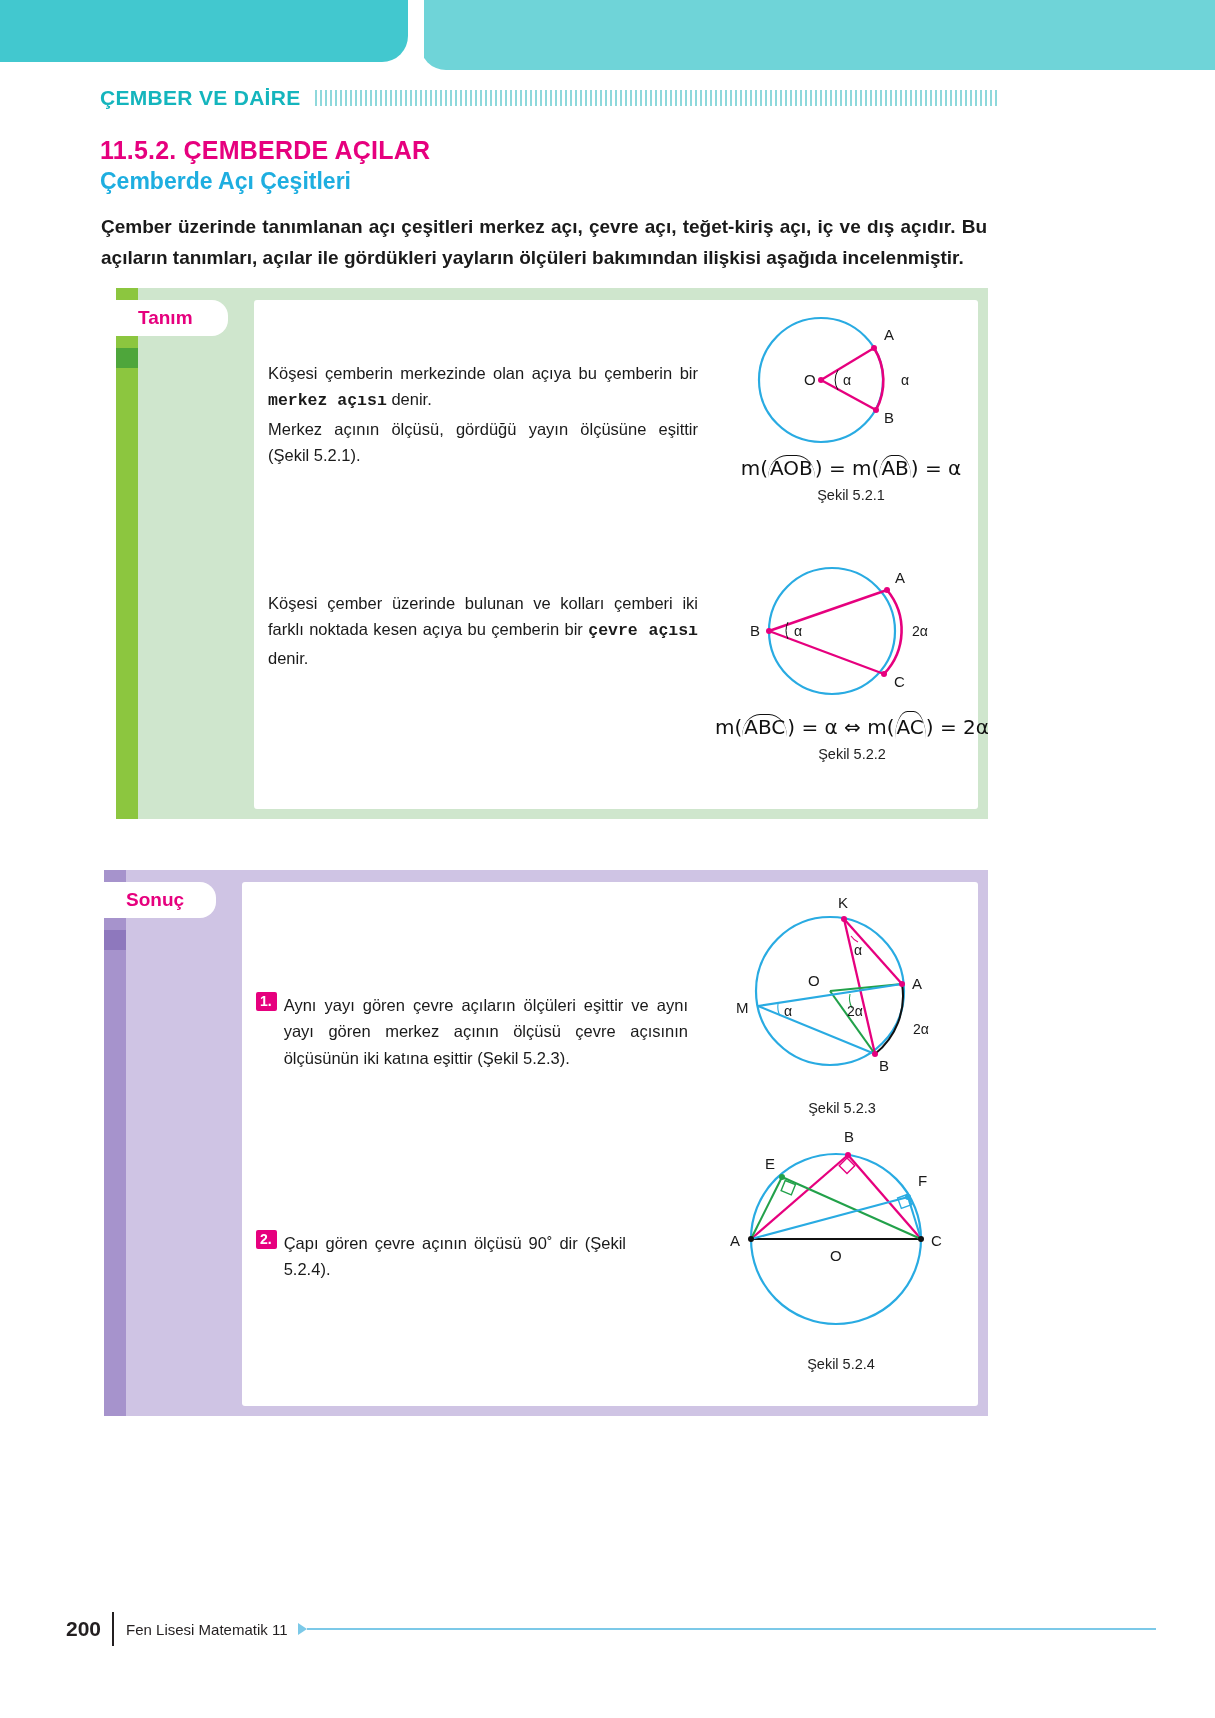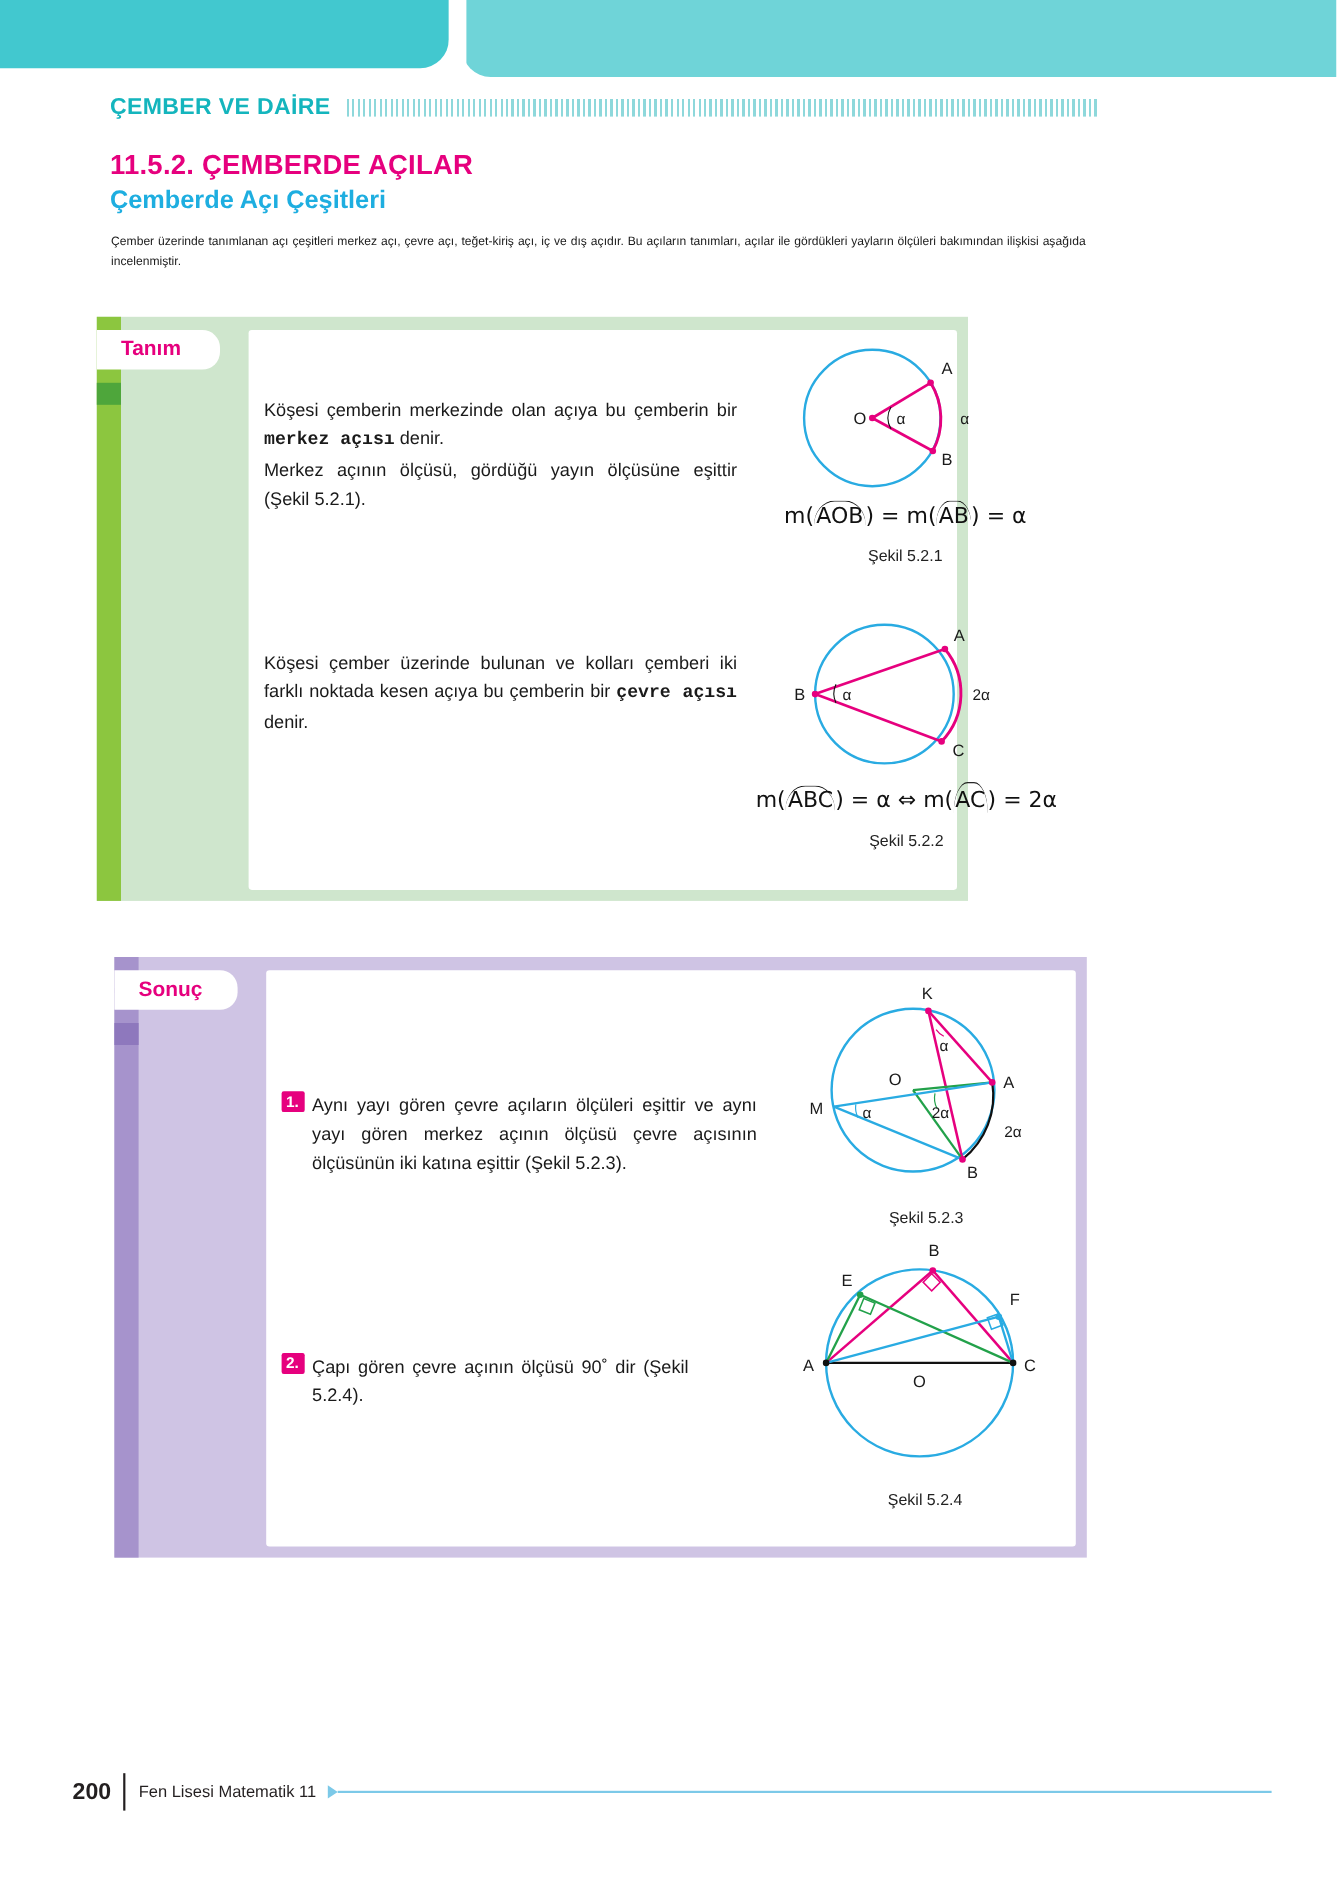--- a/index.html
+++ b/index.html
@@ -54,22 +54,23 @@
     letter-spacing: 0.2px;
   }
   .section-sub {
     position: absolute; left: 100px; top: 168px;
     color: #1eaee0; font-size: 23px; font-weight: bold;
   }
 
   .intro {
     position: absolute; left: 101px; top: 212px;
     width: 886px;
-    font-size: 11px; color: #1a1a1a; line-height: 1.62;
+    font-size: 19px; color: #1a1a1a; line-height: 1.62;
     text-align: justify;
+    font-weight: bold;
   }
 
   
   .panel { position: absolute; }
   .panel-bg { position: absolute; inset: 0; }
   .panel-tab {
     position: absolute; left: 0px; top: 12px;
     height: 36px; min-width: 112px;
     background: #ffffff;
     border-top-right-radius: 16px;
@@ -110,21 +111,21 @@
     text-align: justify;
   }
   .body-text b { font-weight: bold; font-family: Liberation Mono, monospace; }
 
   .formula {
     font-size: 20px; color: #111; text-align: center;
     font-family: "DejaVu Sans", sans-serif;
   }
   .caption {
     font-size: 14.5px; color: #222; text-align: center;
-    margin-top: 18px;
+    margin-top: 7px;
   }
 
   .numbox {
     display: inline-block;
     background: #e6007e; color: #fff;
     font-size: 14px; font-weight: bold;
     padding: 1px 5px 2px 4px;
     border-radius: 2px;
     margin-right: 7px;
     vertical-align: 1px;
@@ -161,21 +162,21 @@
 
 <div class="unit-head">
   <div class="unit-title">ÇEMBER VE DAİRE</div>
   <div class="unit-dashes"></div>
 </div>
 
 <div class="section-num">11.5.2. ÇEMBERDE AÇILAR</div>
 <div class="section-sub">Çemberde Açı Çeşitleri</div>
 <div class="intro">Çember üzerinde tanımlanan açı çeşitleri merkez açı, çevre açı, teğet-kiriş açı, iç ve dış açıdır. Bu açıların tanımları, açılar ile gördükleri yayların ölçüleri bakımından ilişkisi aşağıda incelenmiştir.</div>
 
-<div class="panel tanim" style="left:88px; top:288px; width:792px; height:531px;">
+<div class="panel tanim" style="left:116px; top:288px; width:872px; height:531px;">
   <div class="panel-bg"></div>
   <div class="panel-spine"></div>
   <div class="panel-notch" style="top:60px;"></div>
   <div class="panel-tab">
     <span>Tanım</span>
   </div>
   <div class="panel-inner" style="left:138px; top:12px; right:10px; bottom:10px; border-radius:3px;"></div>
 
   <div style="position:absolute; left:152px; top:72px; width:430px; z-index:6;">
     <p class="body-text">

